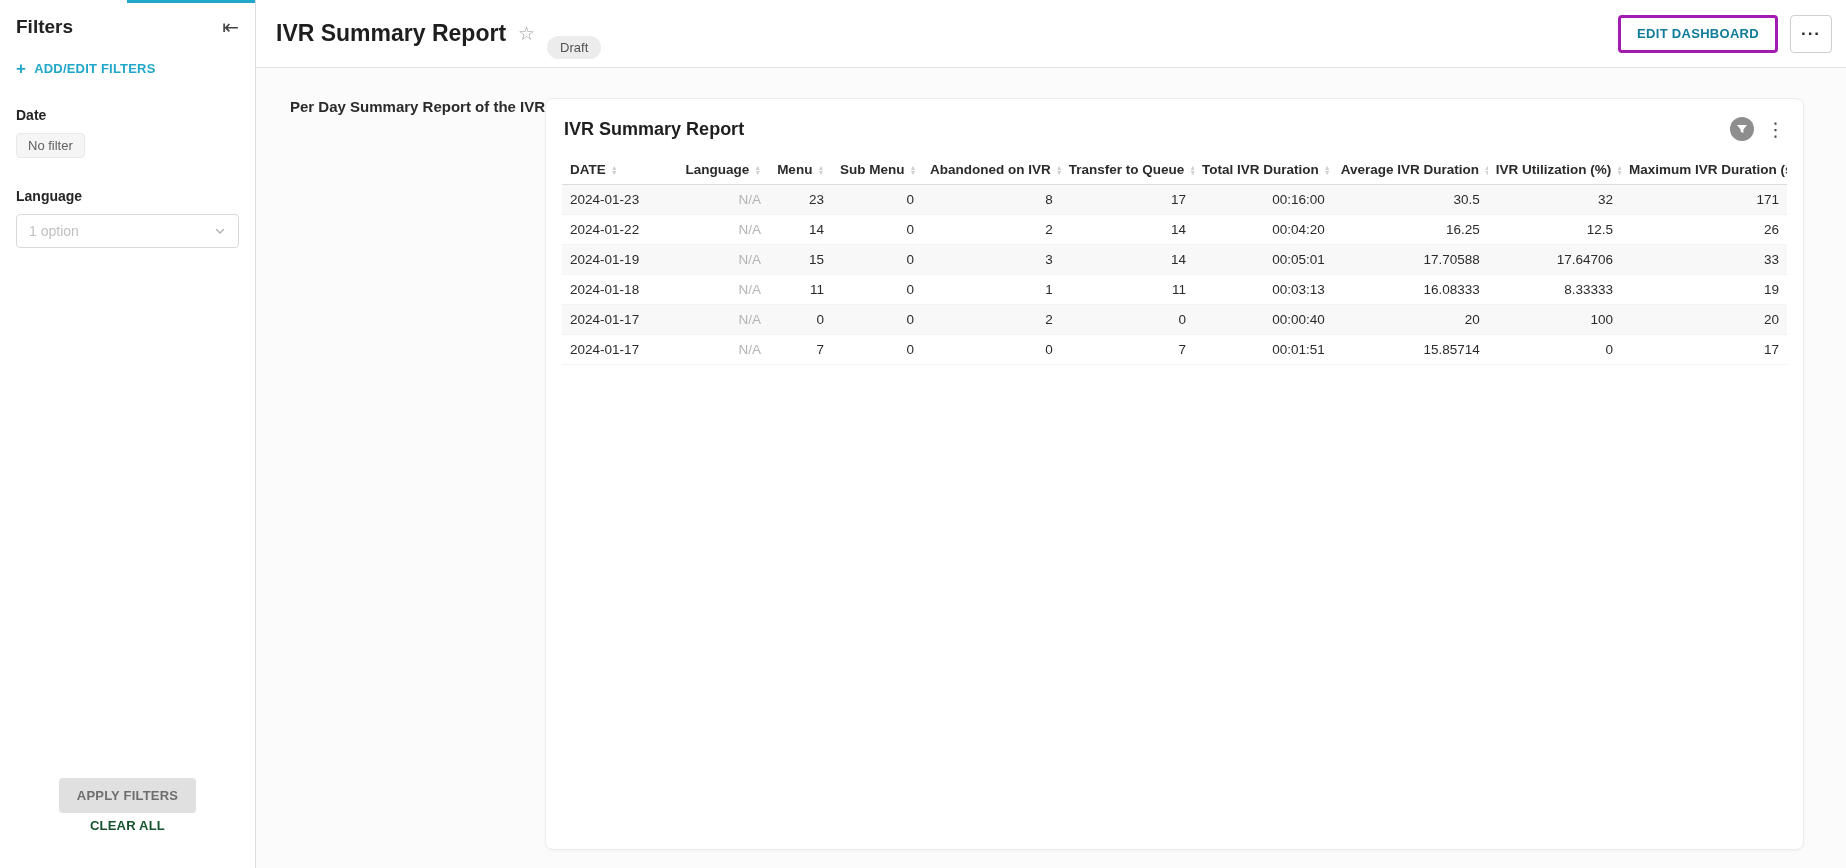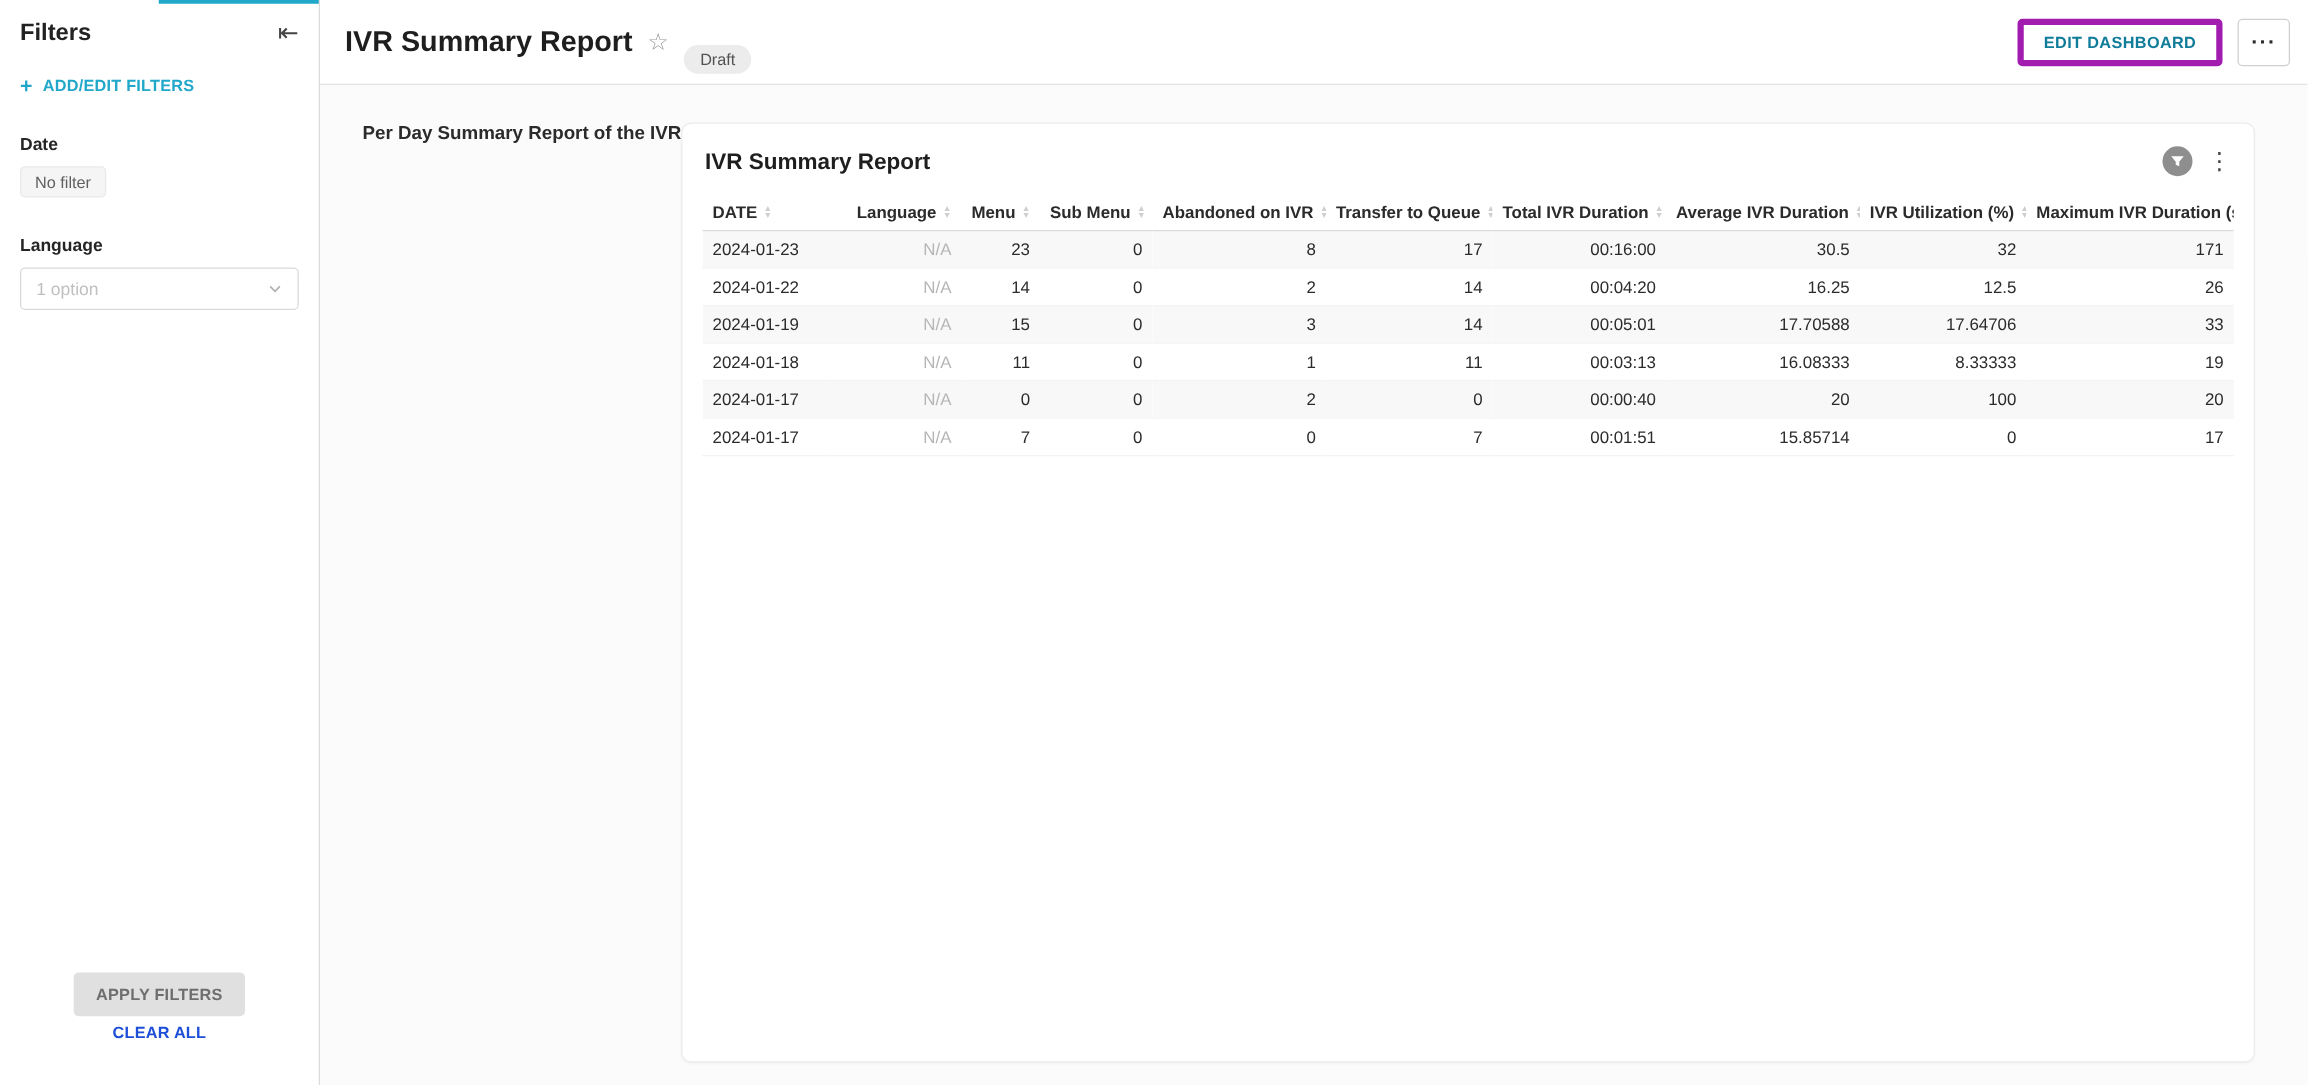--- a/index.html
+++ b/index.html
@@ -60,21 +60,21 @@
     margin-top: auto; display: flex; flex-direction: column;
     align-items: center; gap: 4px;
   }
   .apply {
     background: #e0e0e0; border: none; border-radius: 4px;
     color: #6e6e6e; font-family: inherit; font-size: 13px; font-weight: 700;
     padding: 10px 18px; cursor: pointer; letter-spacing: .2px;
   }
   .clear {
     background: none; border: none; cursor: pointer;
-    color: #1d4ed8; font-family: inherit; font-size: 13px; font-weight: 700;
+    color: #14532d; font-family: inherit; font-size: 13px; font-weight: 700;
     letter-spacing: .2px;
   }
 
   
   main { flex: 1; min-width: 0; display: flex; flex-direction: column; }
   .topbar {
     height: 68px; min-height: 68px; box-sizing: border-box;
     display: flex; align-items: center; justify-content: space-between;
     padding: 0 14px 0 20px;
     background: #fff; border-bottom: 1px solid #e3e3e3;
@@ -82,21 +82,21 @@
   .title-group { display: flex; align-items: center; gap: 12px; }
   .title-group h1 { margin: 0; font-size: 23px; font-weight: 700; color: #1e1e1e; }
   .star { font-size: 19px; color: #9b9b9b; cursor: pointer; }
   .badge {
     background: #ececec; color: #525252;
     font-size: 13px; border-radius: 12px; padding: 4px 13px; margin-top: 28px;
   }
   .actions { display: flex; align-items: center; gap: 12px; }
   .edit-btn {
     height: 38px; padding: 0 16px; cursor: pointer;
-    background: #fff; border: 5px solid #a21caf; border-radius: 4px;
+    background: #fff; border: 3px solid #a21caf; border-radius: 4px;
     color: #0f7c99; font-family: inherit; font-size: 13px; font-weight: 700;
     letter-spacing: .3px;
   }
   .more-btn {
     height: 38px; width: 42px; cursor: pointer;
     background: #fff; border: 1px solid #cfcfcf; border-radius: 4px;
     color: #2b2b2b; font-size: 17px; font-weight: 700; letter-spacing: 1px;
     font-family: inherit; line-height: 1;
   }
 

